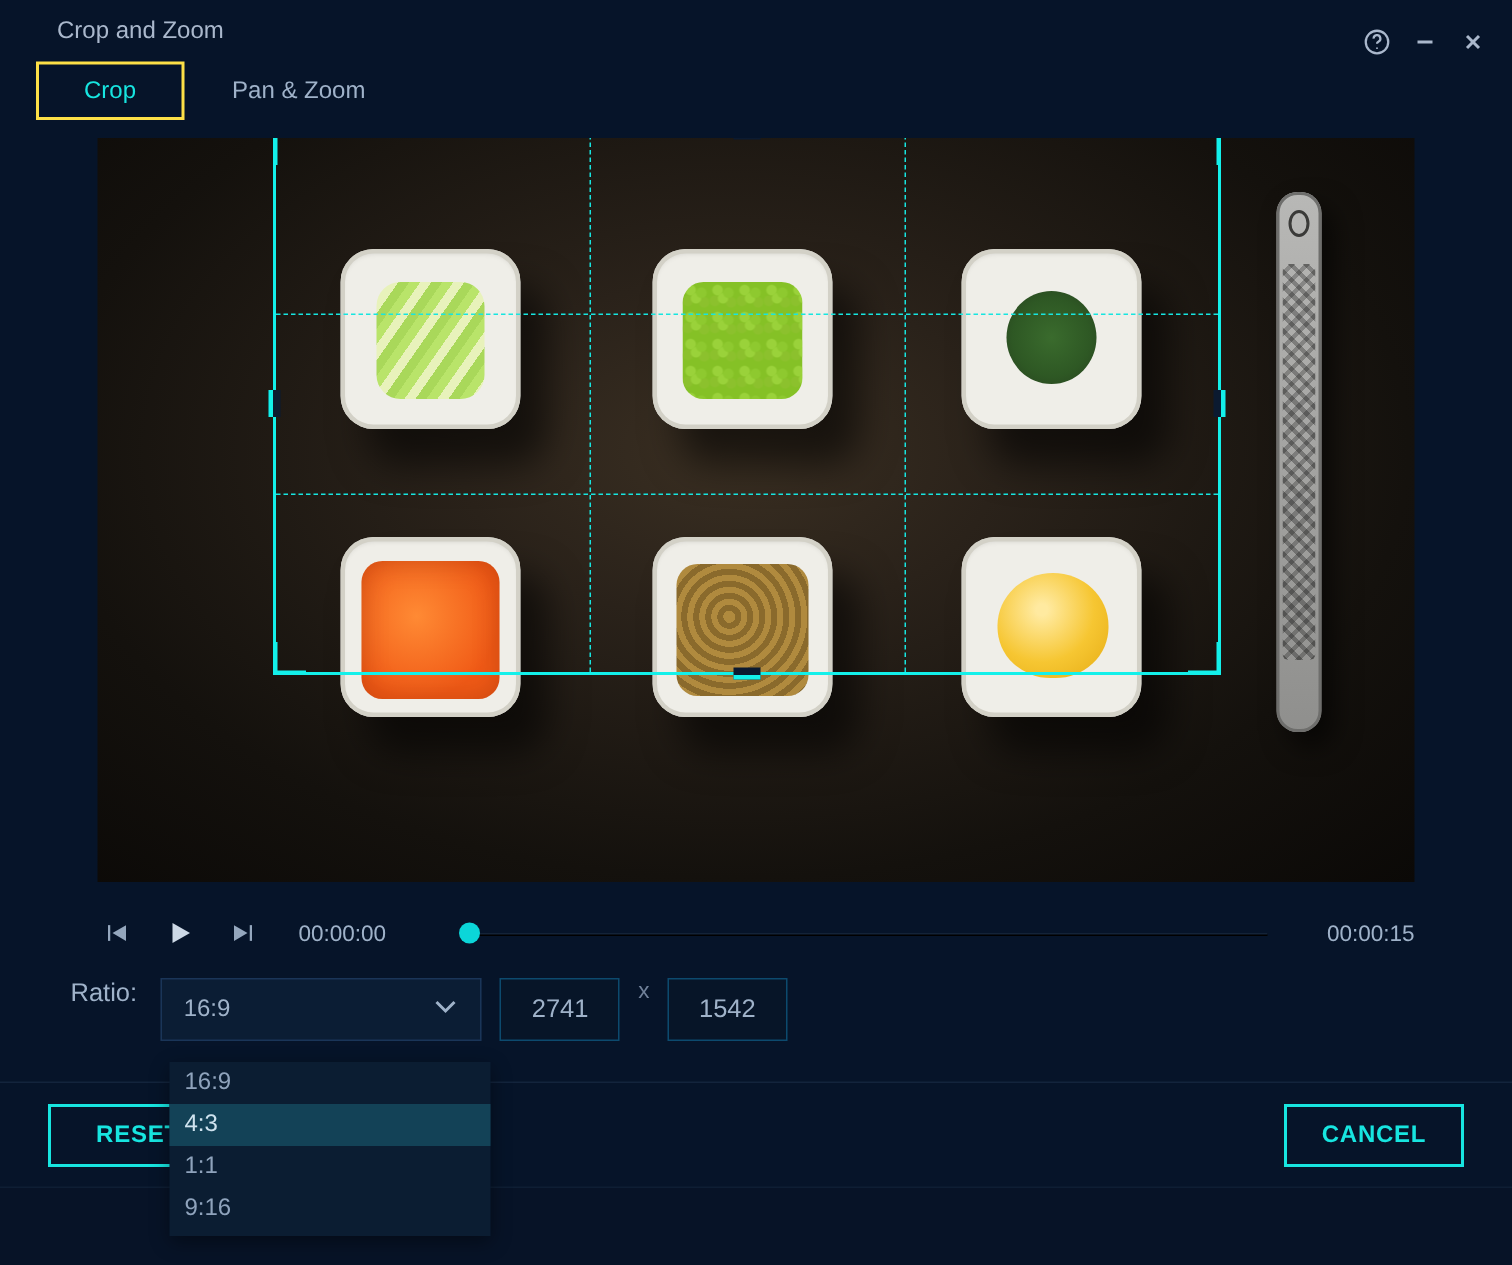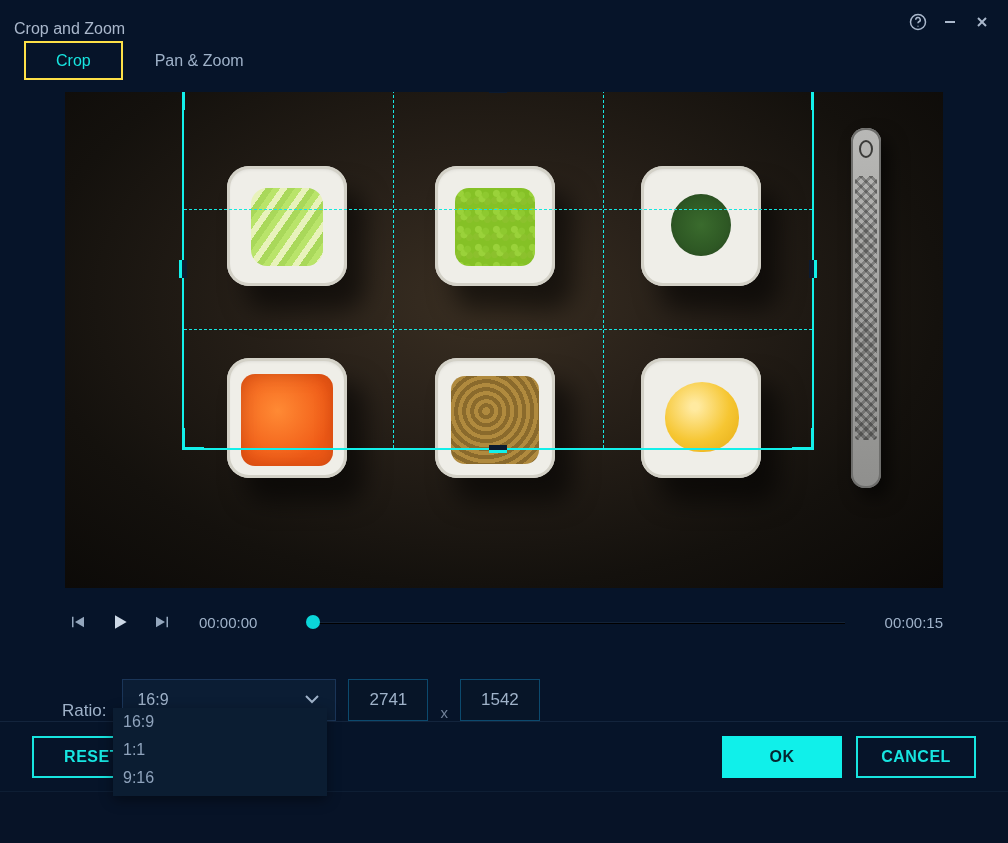--- a/index.html
+++ b/index.html
@@ -9,24 +9,25 @@
     background: #061429;
     font-family: "Segoe UI", Arial, sans-serif;
     color: #9fb2c9;
     overflow: hidden;
     font-size: 15px;
   }
   
   .titlebar {
     height: 38px;
     display: flex;
-    align-items: flex-end;
-    padding: 0 10px 0 14px;
+    align-items: flex-start;
+    padding: 12px 10px 0 14px;
     font-size: 16px;
     color: #aab8cc;
+    margin-left: 24px;
   }
   .titlebar .spacer { flex: 1; }
   .win-btn {
     width: 32px; height: 32px;
     display: flex; align-items: center; justify-content: center;
     cursor: pointer;
     color: #aab8cc;
   }
   .win-btn svg { stroke: currentColor; fill: none; }
   
@@ -154,22 +155,22 @@
   }
   .tbtn { width:26px; height:26px; display:flex; align-items:center; justify-content:center; cursor:pointer; color:#94a7bd;}
   .time { font-size:15px; color:#9fb2c9; margin-left: 8px; text-align: center;}
   .slider-wrap { flex:1; position:relative; height:20px; margin: 0 24px 0 40px;}
   .slider-track { position:absolute; left:0; right:0; top:50%; height:2px; background:#000; border-top:1px solid #132338;}
   .slider-knob { position:absolute; top:50%; left:0; transform:translate(-50%,-50%); width:14px; height:14px; border-radius:50%; background:#0bd6d9;}
   .time.end { margin-left:0; }
 
   
   .ratio-row {
-    display:flex; align-items:flex-end;
-    padding: 0 62px; height: 70px;
+    display:flex; align-items:flex-start;
+    padding: 0 47px; height: 70px;
     border-bottom: 1px solid #13243c;
     position: relative;
     gap: 12px;
   }
   .ratio-label { font-size:17px; color:#9fb2c9; margin-right: 4px;}
   .select {
     width: 214px; height: 42px;
     border: 1px solid #1a3558;
     background: #0b1d34;
     display:flex; align-items:center; justify-content:space-between;
@@ -342,25 +343,25 @@
           <polyline points="3,3 9,9 15,3"></polyline>
         </svg>
     </span>
   </div>
   <input class="num-field" value="2741" style="">
   <span class="xsep">x</span>
   <input class="num-field" value="1542" style="">
 
   <div class="dropdown" id="ratio-dropdown">
       <div class="opt">16:9</div>
+      <div class="opt hover">4:3</div>
       <div class="opt">1:1</div>
       <div class="opt">9:16</div>
     </div>
 </div>
 
 <div class="action-row">
   <button class="btn reset">RESET</button>
   <div class="fill"></div>
-  <button class="btn primary">OK</button>
   <button class="btn">CANCEL</button>
 </div>
 
 <div class="bottom-pad"></div>
 
 </body></html>

